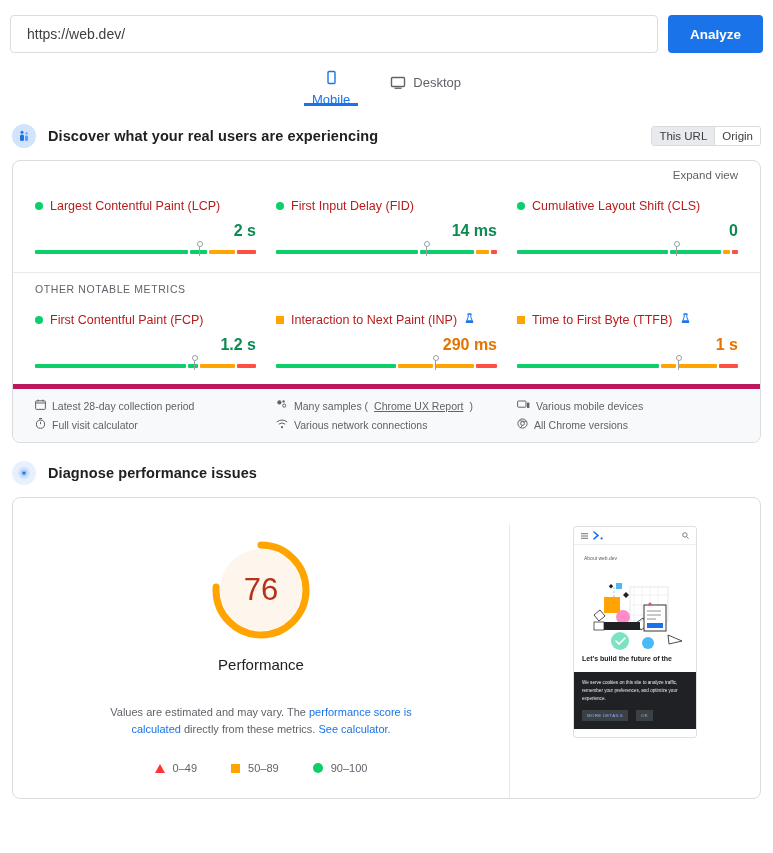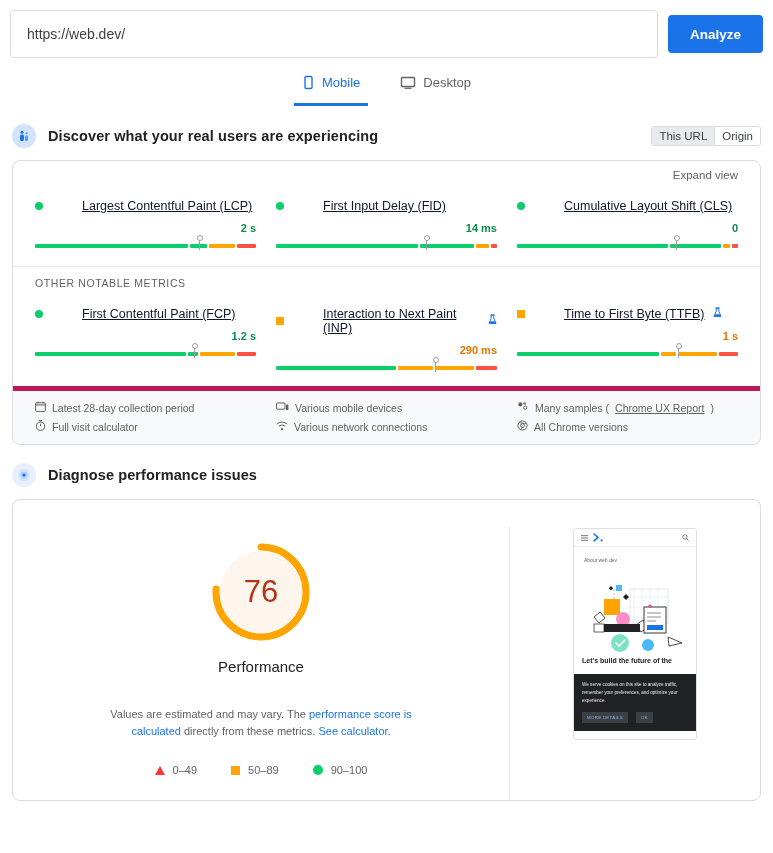--- a/index.html
+++ b/index.html
@@ -23,21 +23,21 @@
   .url-input {
     flex: 1;
     border: 1px solid #dadce0;
     border-radius: 4px;
     padding: 8px 16px;
     font-size: 14px;
     color: #3c4043;
     font-family: "Liberation Sans", sans-serif;
     background: #fff;
     outline: none;
-    height: 48px;
+    height: 38px;
     align-self: center;
   }
   .analyze-btn {
     background: #1a73e8;
     color: #fff;
     border: none;
     border-radius: 4px;
     font-size: 13.5px;
     font-weight: bold;
     padding: 0 22px;
@@ -58,21 +58,21 @@
   .tab {
     display: flex;
     align-items: center;
     gap: 7px;
     font-size: 13px;
     color: #5f6368;
     padding: 0 8px 9px 8px;
     cursor: pointer;
     border-bottom: 3px solid transparent;
   }
-  .tab.active { color: #1a73e8; border-bottom-color: #1a73e8; }
+  .tab.active { color: #1a73e8; border-bottom-color: #1a73e8; flex-direction: column; }
   .tab svg { display: block; }
 
   
   .section-head {
     display: flex;
     align-items: center;
     padding: 0 12px;
     margin-top: 14px;
     height: 32px;
   }
@@ -162,29 +162,27 @@
   .metric { padding-top: 6px; }
   .m-head {
     display: flex;
     align-items: center;
     gap: 7px;
     font-size: 12.5px;
   }
   .dot { width: 8px; height: 8px; border-radius: 50%; flex: none; }
   .sq  { width: 8px; height: 8px; flex: none; }
   .m-name {
-    text-decoration: underline;
-    color: #0f172a;
+    color: #b91c1c;
     cursor: pointer;
-    margin-left: 32px;
   }
   .beaker { margin-left: 1px; }
   .m-value {
     text-align: right;
-    font-size: 11px;
+    font-size: 16px;
     font-weight: bold;
     margin: 9px 0 4px 0;
   }
   .bar {
     position: relative;
     height: 12px;
   }
   .bar .track {
     position: absolute;
     top: 6px;
@@ -511,38 +509,38 @@
         <svg width="11" height="11" viewBox="0 0 11 11">
             <rect x="0.6" y="1.8" width="9.8" height="8.6" rx="1" fill="none" stroke="#5f6368" stroke-width="1"></rect>
             <path d="M0.6 4 H10.4" stroke="#5f6368" stroke-width="1"></path>
             <path d="M3 0.6 V2.6 M8 0.6 V2.6" stroke="#5f6368" stroke-width="1"></path>
           </svg>
       </span>
       <span>Latest 28-day collection period</span>
     </div>
     <div class="foot-item">
       <span>
-        <svg width="13" height="11" viewBox="0 0 13 11">
-            <rect x="0.6" y="2" width="8.4" height="6.2" rx="0.8" fill="none" stroke="#5f6368" stroke-width="1"></rect>
-            <rect x="10" y="3.4" width="2.4" height="5.6" rx="0.6" fill="#5f6368"></rect>
-          </svg>
-      </span>
-      <span>Various mobile devices</span>
-    </div>
-    <div class="foot-item">
-      <span>
         <svg width="12" height="11" viewBox="0 0 12 11">
             <circle cx="3.4" cy="3.4" r="2.1" fill="#5f6368"></circle>
             <circle cx="7.6" cy="2.4" r="1.2" fill="#5f6368"></circle>
             <circle cx="8.2" cy="6.6" r="1.6" fill="none" stroke="#5f6368" stroke-width="1"></circle>
           </svg>
       </span>
       <span>Many samples (</span>
         <a>Chrome UX Report</a>
         <span>)</span>
+    </div>
+    <div class="foot-item">
+      <span>
+        <svg width="13" height="11" viewBox="0 0 13 11">
+            <rect x="0.6" y="2" width="8.4" height="6.2" rx="0.8" fill="none" stroke="#5f6368" stroke-width="1"></rect>
+            <rect x="10" y="3.4" width="2.4" height="5.6" rx="0.6" fill="#5f6368"></rect>
+          </svg>
+      </span>
+      <span>Various mobile devices</span>
     </div>
     <div class="foot-item">
       <span>
         <svg width="11" height="11" viewBox="0 0 11 11">
             <circle cx="5.5" cy="6.2" r="4.1" fill="none" stroke="#5f6368" stroke-width="1"></circle>
             <path d="M5.5 3.8 V6.2" stroke="#5f6368" stroke-width="1"></path>
             <path d="M4 0.6 H7" stroke="#5f6368" stroke-width="1.2"></path>
           </svg>
       </span>
       <span>Full visit calculator</span>

